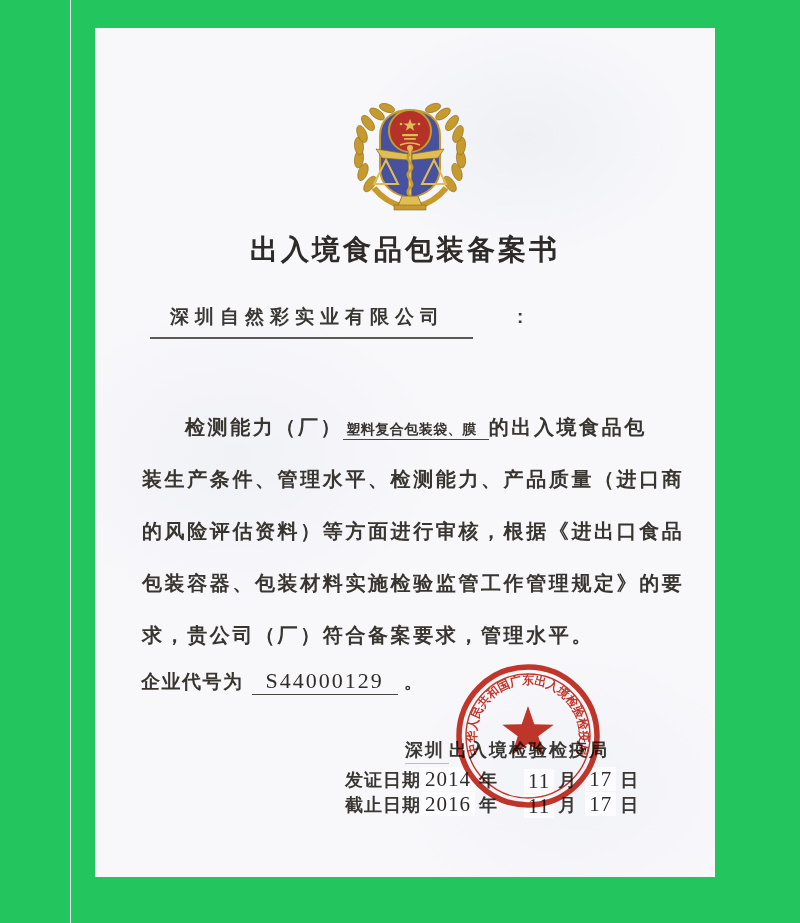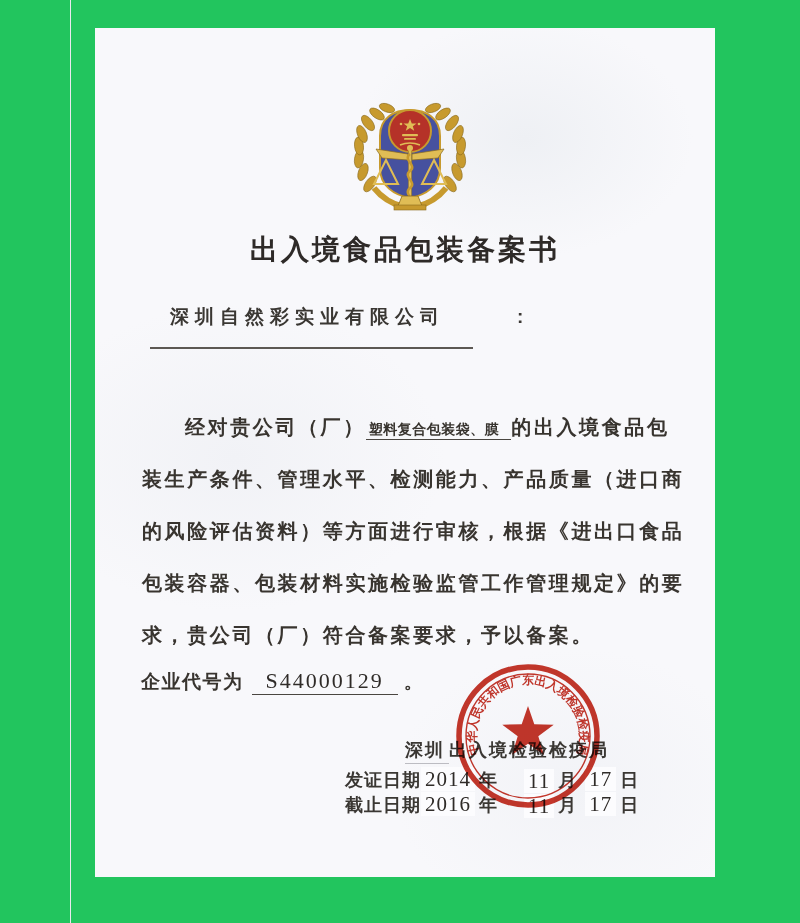--- a/index.html
+++ b/index.html
@@ -16,21 +16,21 @@
       radial-gradient(240px 170px at 430px 110px, #eef0f4 0%, rgba(238,240,244,0) 70%),
       radial-gradient(300px 220px at 140px 430px, #f1f2f6 0%, rgba(241,242,246,0) 70%),
       radial-gradient(260px 200px at 480px 760px, #f2f3f7 0%, rgba(242,243,247,0) 70%),
       var(--paper);
   }
   .emblem{position:absolute;left:253px;top:68px;width:124px;height:118px;}
   .doc-title{position:absolute;left:0;top:203px;width:100%;text-align:center;
     font-size:28px;font-weight:bold;letter-spacing:3px;color:#2e2a28;white-space:nowrap;}
   .company-row{position:absolute;left:55px;top:276px;white-space:nowrap;}
   .company-underline{display:inline-block;width:323px;border-bottom:2px solid #5c5853;
-    padding:0 0 17px 20px;font-size:19px;font-weight:bold;letter-spacing:6px;color:#3a3733;}
+    padding:0 0 7px 20px;font-size:19px;font-weight:bold;letter-spacing:6px;color:#3a3733;}
   .company-colon{display:inline-block;font-size:19px;font-weight:bold;margin-left:44px;color:#3a3733;}
   .para{position:absolute;left:47px;top:373px;width:545px;font-size:20px;font-weight:600;
     letter-spacing:2.6px;color:var(--ink);}
   .para .line{height:52px;line-height:52px;white-space:nowrap;}
   .para .line.first{padding-left:43px;}
   .product-fill{font-size:14px;font-weight:bold;letter-spacing:0.5px;
     border-bottom:1.5px solid #4a4641;padding:0 12px 2px 3px;margin-top:36px;}
   .code-row{position:absolute;left:46px;top:640px;font-size:19px;font-weight:600;
     letter-spacing:1.5px;color:var(--ink);white-space:nowrap;}
   .code-value{font-family:"Liberation Serif", serif;font-size:22px;font-weight:normal;
@@ -114,25 +114,25 @@
       <rect x="46" y="109" width="32" height="5" fill="var(--emblem-gold)" stroke="#8a6a1c" stroke-width="0.6"></rect>
     </svg>
 
     <div class="doc-title">出入境食品包装备案书</div>
 
     <div class="company-row">
       <span class="company-underline">深圳自然彩实业有限公司</span><span class="company-colon">:</span>
     </div>
 
     <div class="para">
-      <div class="line first"><span>经对贵公司（厂）</span><span class="product-fill">塑料复合包装袋、膜</span><span>的出入境食品包</span></div>
+      <div class="line first"><span>检测能力（厂）</span><span class="product-fill">塑料复合包装袋、膜</span><span>的出入境食品包</span></div>
       <div class="line">装生产条件、管理水平、检测能力、产品质量（进口商</div>
       <div class="line">的风险评估资料）等方面进行审核，根据《进出口食品</div>
       <div class="line">包装容器、包装材料实施检验监管工作管理规定》的要</div>
-      <div class="line">求，贵公司（厂）符合备案要求，予以备案。</div>
+      <div class="line">求，贵公司（厂）符合备案要求，管理水平。</div>
     </div>
 
     <div class="code-row">
       <span>企业代号为</span><span class="code-value">S44000129</span><span class="code-period">。</span>
     </div>
 
     <div class="issuer-line">
       <span class="issuer-city">深圳</span><span>出入境检验检疫局</span>
     </div>
 

